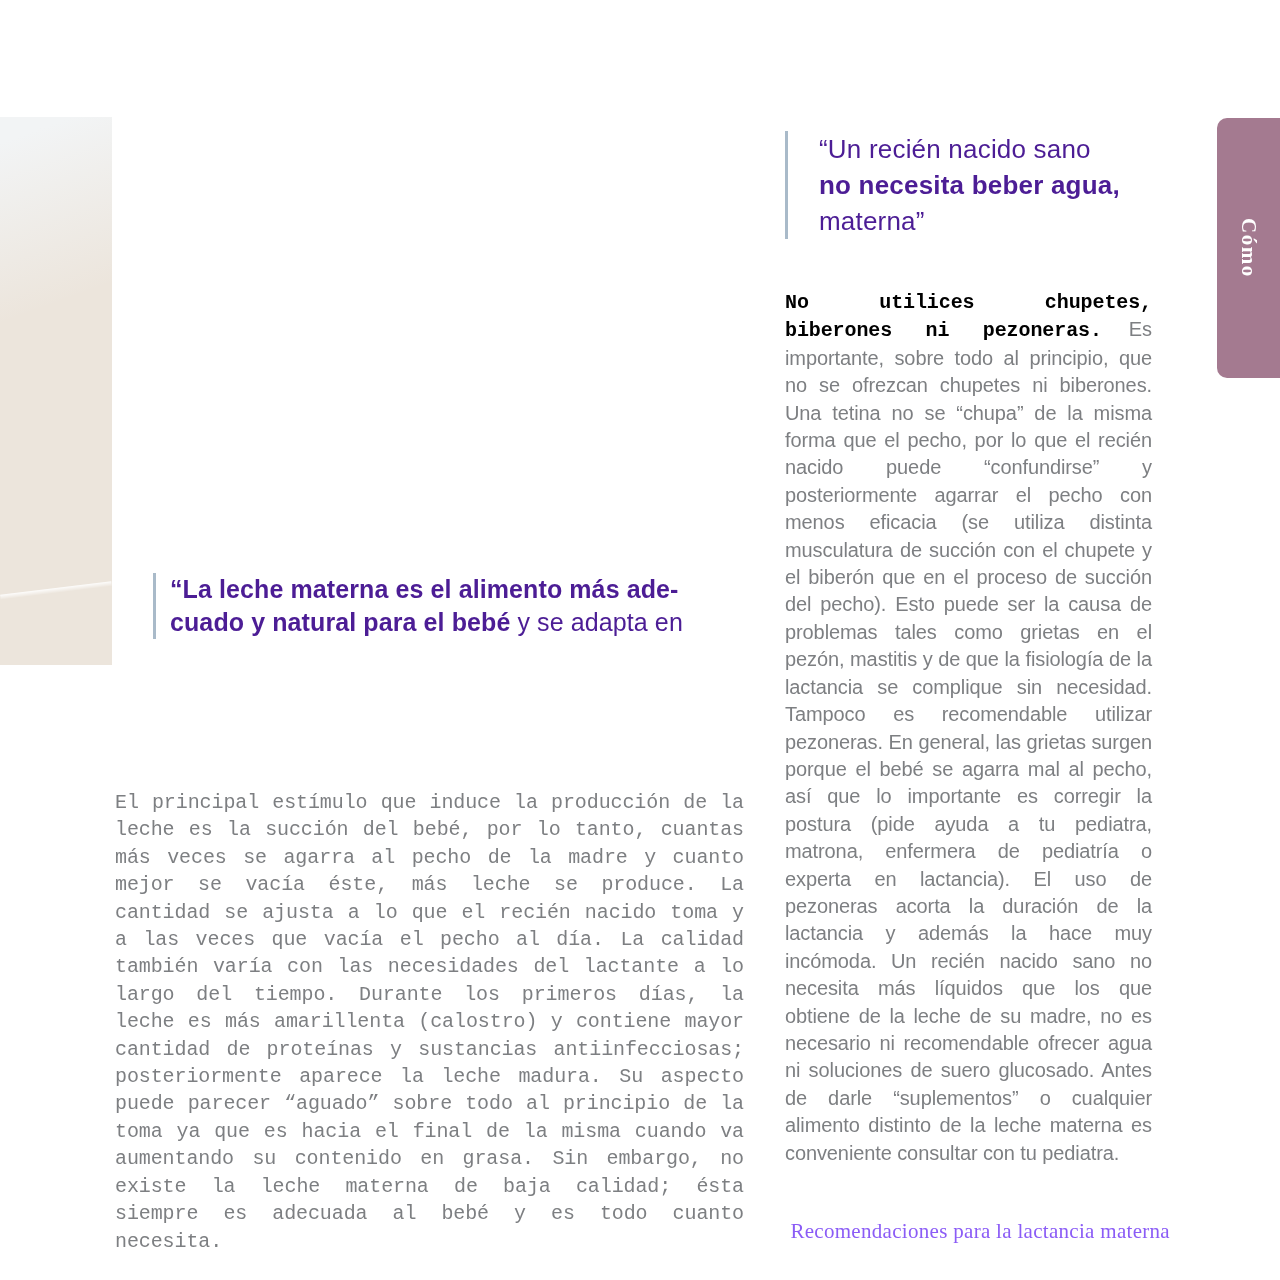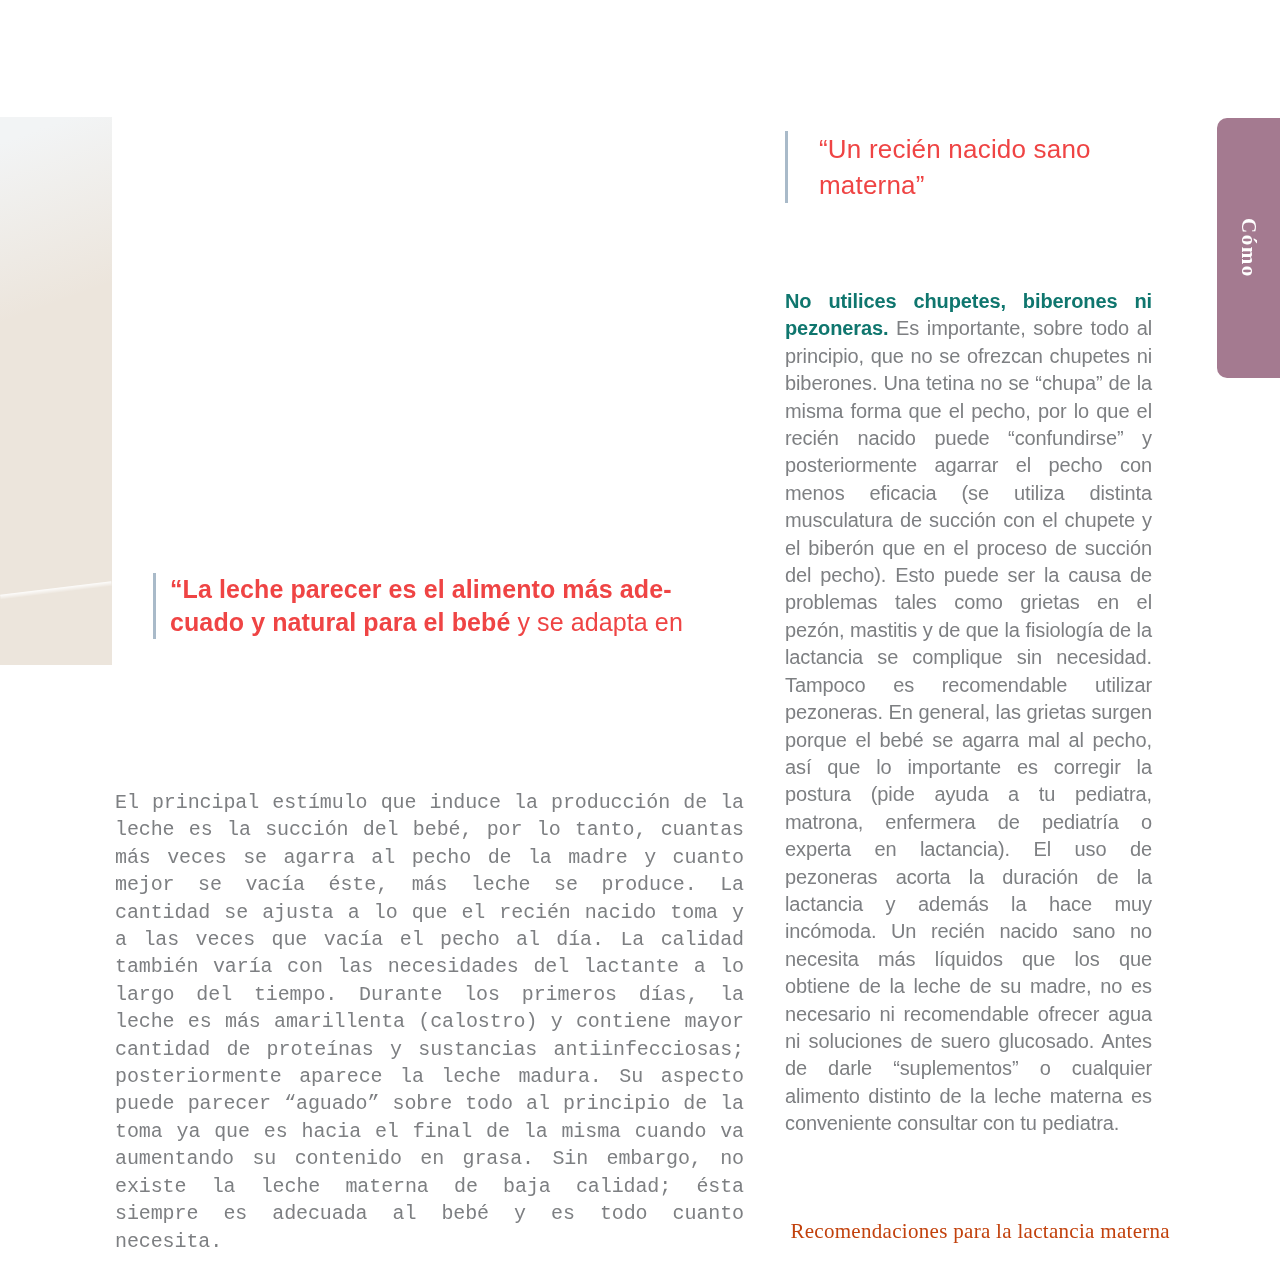--- a/index.html
+++ b/index.html
@@ -46,21 +46,21 @@
     writing-mode: vertical-rl;
     color: #ffffff;
     font-family: "Liberation Serif", serif;
     font-size: 21px;
     font-weight: 700;
     letter-spacing: 1.5px;
   }
 
   
   .quote {
-    color: #ef4444;
+    color: #4c1d95;
     border-left: 3px solid #a9bac9;
   }
   .quote .q-line { display: block; }
   .quote .q-bold { font-weight: 700; }
 
   .quote-top {
     position: absolute; left: 785px; top: 131px;
     width: 372px;
     padding-left: 31px;
     font-size: 26px;
@@ -83,50 +83,51 @@
     color: #7d7f82;
     font-size: 20px;
     line-height: 27.4px;
     text-align: justify;
     letter-spacing: -0.1px;
     hyphens: auto;
     -webkit-hyphens: auto;
   }
   .col-left  { left: 115px; top: 789px; width: 629px; font-family: Liberation Mono, monospace; }
   .col-right { left: 785px; top: 288px; width: 367px; }
-  .lead-bold { font-weight: 700; color: #0f766e; }
+  .lead-bold { font-weight: 700; color: #000000; font-family: Liberation Mono, monospace; }
 
   
   .footer {
     position: absolute; right: 110px; top: 1219px;
     font-family: "Liberation Serif", serif;
     font-size: 21px;
-    color: #c2410c;
+    color: #8b5cf6;
     letter-spacing: 0.3px;
   }
 </style>
 </head>
 <body>
 
 <div class="photo">
   <div class="blanket-highlight"></div>
   <div class="fold-line"></div>
 </div>
 
 <div class="side-tab">
   <span class="tab-label">Cómo</span>
 </div>
 
 <div class="quote quote-top">
   <span class="q-line">“Un recién nacido sano</span>
+  <span class="q-line q-bold">no necesita beber agua,</span>
   <span class="q-line">materna”</span>
 </div>
 
 <div class="quote quote-mid">
-  <span class="q-line q-bold">“La leche parecer es el alimento más ade-</span>
+  <span class="q-line q-bold">“La leche materna es el alimento más ade-</span>
   <span class="q-line"><span class="q-bold">cuado y natural para el bebé</span><span> y se adapta en</span></span>
 </div>
 
 <div class="body-col col-left" lang="es">El principal estímulo que induce la producción de la leche es la succión del bebé, por lo tanto, cuantas más veces se agarra al pecho de la madre y cuanto mejor se vacía éste, más leche se produce. La cantidad se ajusta a lo que el recién nacido toma y a las veces que vacía el pecho al día. La calidad también varía con las necesidades del lactante a lo largo del tiempo. Durante los primeros días, la leche es más amarillenta (calostro) y contiene mayor cantidad de proteínas y sustancias antiinfecciosas; posteriormente aparece la leche madura. Su aspecto puede parecer “aguado” sobre todo al principio de la toma ya que es hacia el final de la misma cuando va aumentando su contenido en grasa. Sin embargo, no existe la leche materna de baja calidad; ésta siempre es adecuada al bebé y es todo cuanto necesita.</div>
 
 <div class="body-col col-right" lang="es"><span class="lead-bold">No utilices chupetes, biberones ni pezoneras.</span><span> Es importante, sobre todo al principio, que no se ofrezcan chupetes ni biberones. Una tetina no se “chupa” de la misma forma que el pecho, por lo que el recién nacido puede “confundirse” y posteriormente agarrar el pecho con menos eficacia (se utiliza distinta musculatura de succión con el chupete y el biberón que en el proceso de succión del pecho). Esto puede ser la causa de problemas tales como grietas en el pezón, mastitis y de que la fisiología de la lactancia se complique sin necesidad. Tampoco es recomendable utilizar pezoneras. En general, las grietas surgen porque el bebé se agarra mal al pecho, así que lo importante es corregir la postura (pide ayuda a tu pediatra, matrona, enfermera de pediatría o experta en lactancia). El uso de pezoneras acorta la duración de la lactancia y además la hace muy incómoda. Un recién nacido sano no necesita más líquidos que los que obtiene de la leche de su madre, no es necesario ni recomendable ofrecer agua ni soluciones de suero glucosado. Antes de darle “suplementos” o cualquier alimento distinto de la leche materna es conveniente consultar con tu pediatra.</span></div>
 
 <div class="footer">Recomendaciones para la lactancia materna</div>
 
 </body></html>

